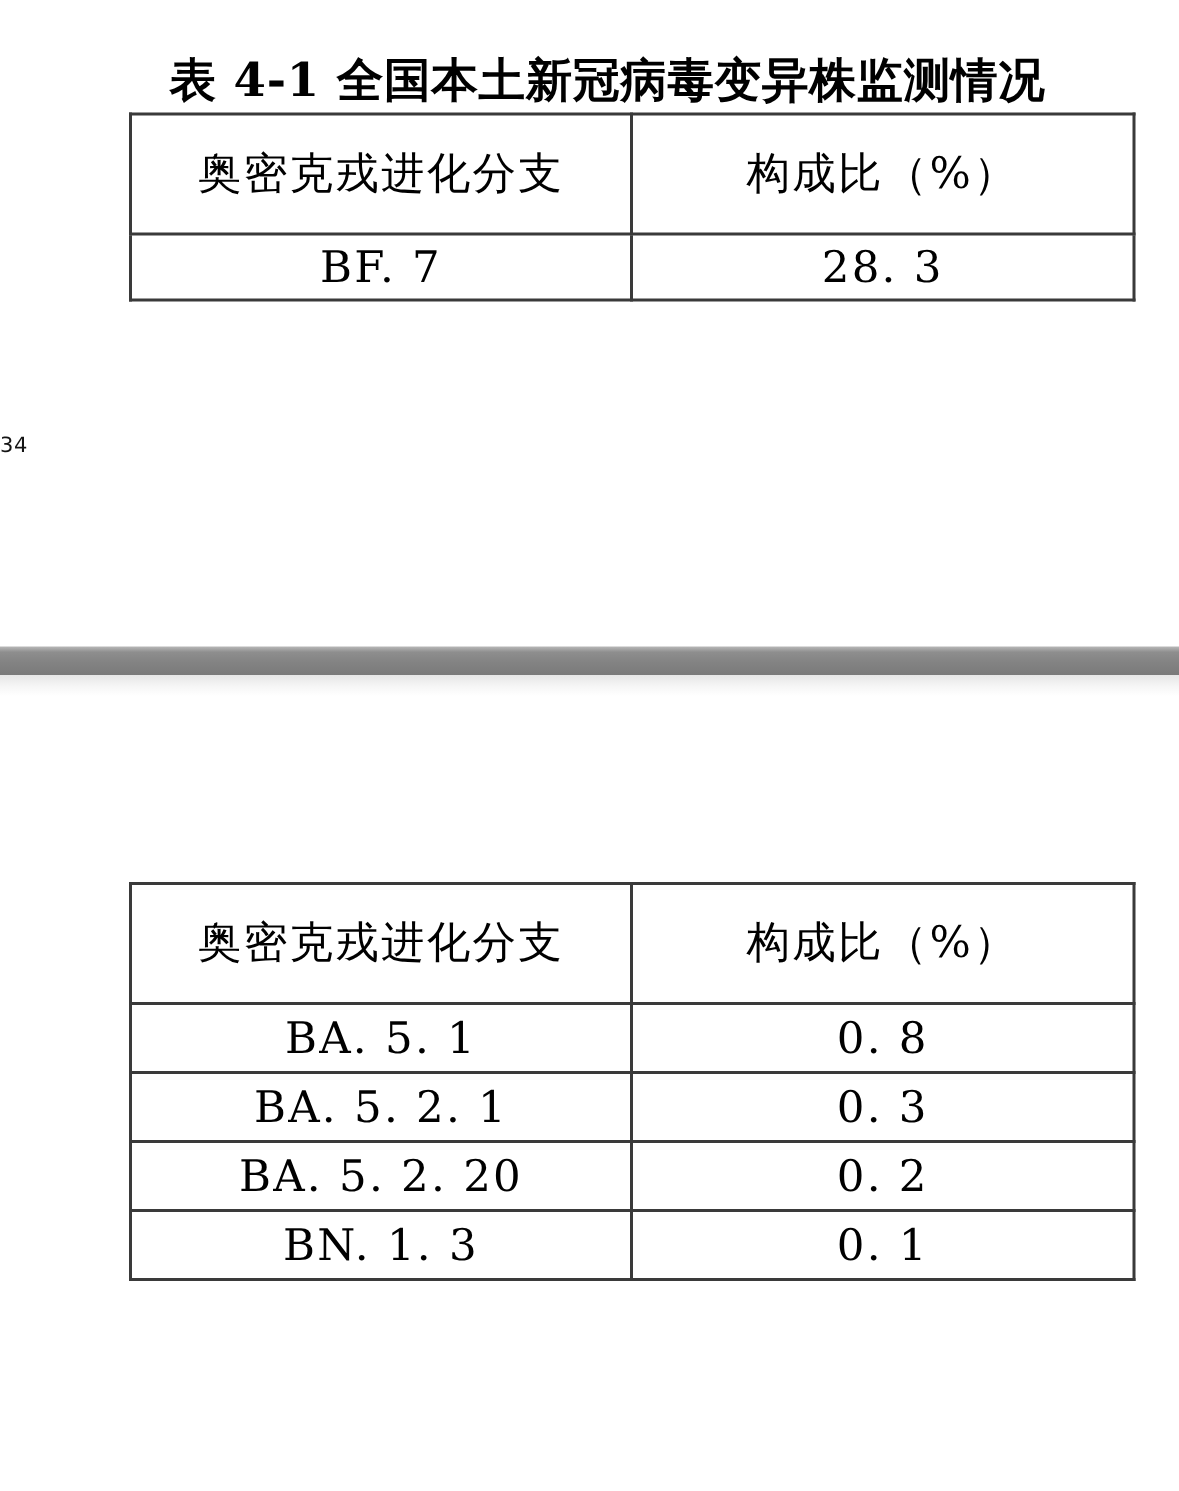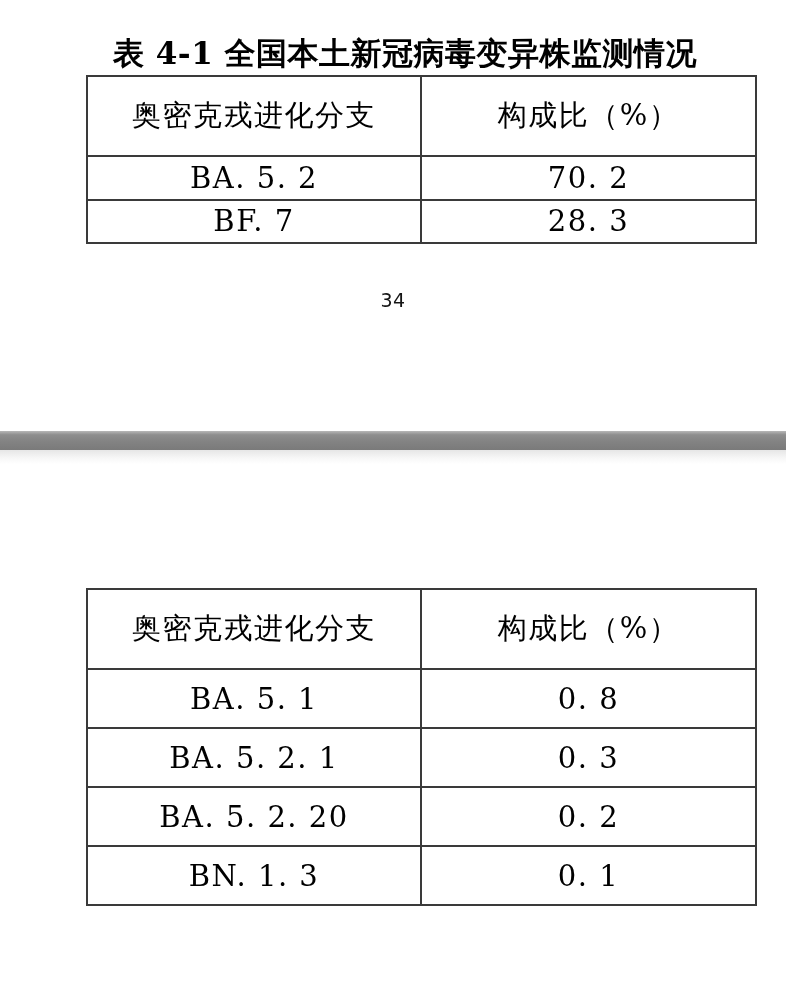--- a/index.html
+++ b/index.html
@@ -48,30 +48,29 @@
     padding: 0;
     overflow: hidden;
     white-space: nowrap;
   }
   #table-top { left: 58px; top: 75px; width: 669px; }
   #table-top thead tr { height: 80px; }
   #table-top tbody tr { height: 43.5px; }
 
   #table-bottom { left: 58px; top: 588px; width: 669px; }
   #table-bottom thead tr { height: 80px; }
-  #table-bottom tbody tr { height: 59px; }
+  #table-bottom tbody tr { height: 46px; }
 
   .page-number {
     position: absolute;
     top: 289px;
     left: 0;
     width: 100%;
-    text-align: center;
     font-family: "DejaVu Sans", "Liberation Sans", sans-serif;
-    font-size: 19px;
+    font-size: 14px;
     letter-spacing: 0.5px;
     color: #141414;
   }
   .page-separator {
     position: absolute;
     top: 431px;
     left: 0;
     width: 786px;
     height: 19px;
     background: linear-gradient(180deg, #b8b8b8 0%, #8e8e8e 20%, #838383 55%, #7a7a7a 100%);
@@ -98,24 +97,20 @@
         <col style="width:334px">
         <col style="width:335px">
       </colgroup>
       <thead>
         <tr>
           <th>奥密克戎进化分支</th>
           <th>构成比（%）</th>
         </tr>
       </thead>
       <tbody>
-        <tr>
-          <td>BA. 5. 2</td>
-          <td>70. 2</td>
-        </tr>
         <tr>
           <td>BF. 7</td>
           <td>28. 3</td>
         </tr>
       </tbody>
     </table>
 
     <div class="page-number">34</div>
   </section>
 

